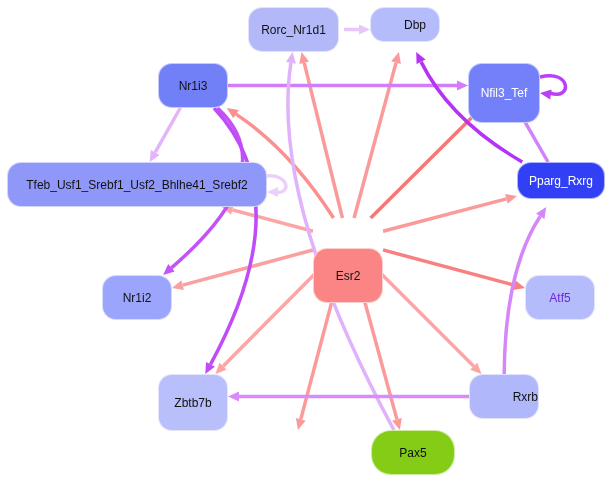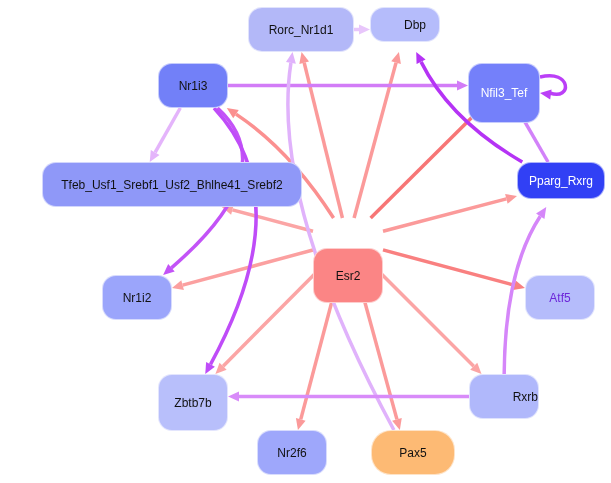--- a/index.html
+++ b/index.html
@@ -109,52 +109,49 @@
       <g>
         <path fill="none" stroke="#d88bf9" stroke-width="3.5" d="M469,396.5 L239,396.5"></path>
         <polygon points="228,396.5 239,401.5 239,391.5" fill="#d88bf9"></polygon>
       </g>
       <g>
         <path fill="none" stroke="#d586f9" stroke-width="3.5" d="M504.17786561264825,374 Q505,270 540.2361674271845,216.20192294599516"></path>
         <polygon points="546.2631578947369,207 536.0534751790049,213.46238182438043 544.418859675364,218.9414640676099" fill="#d586f9"></polygon>
       </g>
     </svg>
 
-  <div class="node" style="left: 248px; top: 7px; width: 106px; height: 45px; background: rgb(179, 184, 248); color: rgb(17, 17, 17);">
+  <div class="node" style="left: 248px; top: 7px; width: 91px; height: 45px; background: rgb(179, 184, 248); color: rgb(17, 17, 17);">
       <span>Rorc_Nr1d1</span>
     </div>
   <div class="node" style="left: 370px; top: 7px; width: 70px; height: 35px; background: rgb(181, 188, 251); color: rgb(17, 17, 17); padding-left: 20px;">
       <span>Dbp</span>
     </div>
   <div class="node" style="left: 158px; top: 63px; width: 70px; height: 45px; background: rgb(114, 128, 248); color: rgb(17, 17, 17);">
       <span>Nr1i3</span>
     </div>
   <div class="node" style="left: 468px; top: 63px; width: 72px; height: 60px; background: rgb(116, 128, 250); color: rgb(255, 255, 255);">
       <span>Nfil3_Tef</span>
     </div>
-  <div class="node" style="left: 7px; top: 162px; width: 260px; height: 45px; background: rgb(143, 152, 248); color: rgb(17, 17, 17); margin-left: 35px;">
+  <div class="node" style="left: 7px; top: 162px; width: 260px; height: 45px; background: rgb(143, 152, 248); color: rgb(17, 17, 17);">
       <span>Tfeb_Usf1_Srebf1_Usf2_Bhlhe41_Srebf2</span>
     </div>
   <div class="node" style="left: 517px; top: 162px; width: 88px; height: 37px; background: rgb(49, 64, 245); color: rgb(255, 255, 255);">
       <span>Pparg_Rxrg</span>
     </div>
   <div class="node" style="left: 313px; top: 218px; width: 70px; height: 55px; background: rgb(251, 133, 133); color: rgb(17, 17, 17); margin-top: 30px;">
       <span>Esr2</span>
     </div>
   <div class="node" style="left: 102px; top: 275px; width: 70px; height: 45px; background: rgb(155, 165, 251); color: rgb(17, 17, 17);">
       <span>Nr1i2</span>
     </div>
   <div class="node" style="left: 525px; top: 275px; width: 70px; height: 45px; background: rgb(181, 188, 251); color: #6d28d9;">
       <span>Atf5</span>
     </div>
   <div class="node" style="left: 158px; top: 374px; width: 70px; height: 57px; background: rgb(184, 191, 251); color: rgb(17, 17, 17);">
       <span>Zbtb7b</span>
     </div>
   <div class="node" style="left: 469px; top: 374px; width: 70px; height: 45px; background: rgb(176, 184, 251); color: rgb(17, 17, 17); justify-content: flex-end;">
       <span>Rxrb</span>
     </div>
-  <div class="node" style="left: 257px; top: 430px; width: 70px; height: 45px; background: rgb(158, 167, 251); color: rgb(17, 17, 17);">
-      <span>Nr2f6</span>
-    </div>
-  <div class="node" style="left: 371px; top: 430px; width: 84px; height: 45px; background: #fdba74; color: rgb(17, 17, 17); border-radius: 20px;">
+  <div class="node" style="left: 371px; top: 430px; width: 84px; height: 45px; background: #84cc16; color: rgb(17, 17, 17); border-radius: 20px;">
       <span>Pax5</span>
     </div>
 </div>
 
 </body></html>

